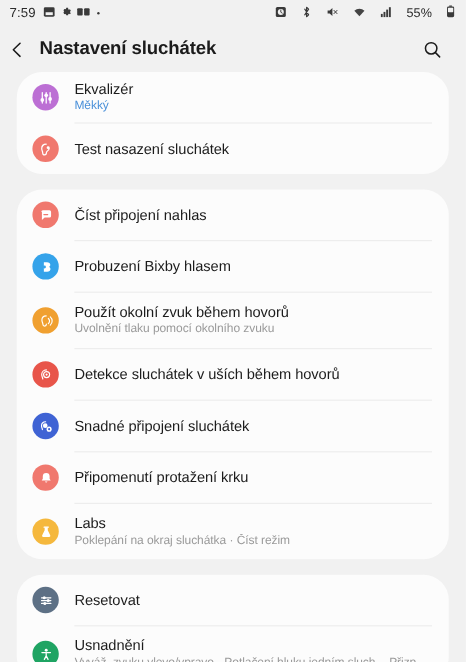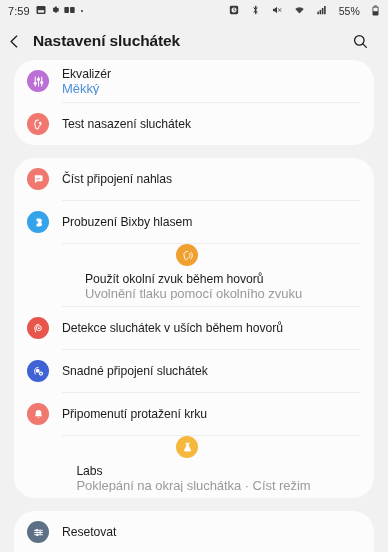--- a/index.html
+++ b/index.html
@@ -44,33 +44,33 @@
     margin-bottom:13px;
     overflow:hidden;
   }
 
   .row{
     display:flex; align-items:center;
     padding:0 14px 0 13px;
     min-height:42px;
     position:relative;
   }
-  .row.tall{ min-height:46px;flex-direction:column; }
+  .row.tall{ min-height:46px; }
 
   .row-icon{
     width:22px;height:22px;border-radius:50%;
     flex:0 0 auto;
     display:flex;align-items:center;justify-content:center;
     margin-right:13px;
   }
   .row-icon svg{ display:block; }
 
   .row-text{ flex:1 1 auto; min-width:0; padding:6px 0; }
   .row-title{ font-size:12.2px; color:#1c1c1c; line-height:15px; letter-spacing:-.05px; }
-  .row-sub{ font-size:13px; color:#9a9a9a; line-height:12px; margin-top:1px; letter-spacing:-.05px;
+  .row-sub{ font-size:10px; color:#9a9a9a; line-height:12px; margin-top:1px; letter-spacing:-.05px;
             white-space:nowrap; overflow:hidden; text-overflow:ellipsis; }
   .row-sub.accent{ color:#4a90d9; }
 
   .divider{
     height:1px; background:#ededed;
     margin-left:48px; margin-right:14px;
   }
 </style>
 </head>
 <body>
@@ -310,19 +310,19 @@
     <div class="divider"></div>
 
     <div class="row tall">
       <span class="row-icon" style="background:#1fa463">
         <svg width="13" height="13" viewBox="0 0 16 16">
             <circle cx="8" cy="3.6" r="1.5" fill="#fff"></circle>
             <path d="M3.6 5.9h8.8M8 5.9v3.4M8 9.3l-1.9 3.6M8 9.3l1.9 3.6" stroke="#fff" stroke-width="1.3" stroke-linecap="round" fill="none"></path>
           </svg>
       </span>
       <span class="row-text">
-        <span class="row-title" style="display:block">Uvolnění</span>
+        <span class="row-title" style="display:block">Usnadnění</span>
         <span class="row-sub" style="display:block">Vyváž. zvuku vlevo/vpravo  ·  Potlačení hluku jedním sluch.  ·  Přizpůsobit zvuk</span>
       </span>
     </div>
   </div>
 
 </div>
 
 </body></html>

